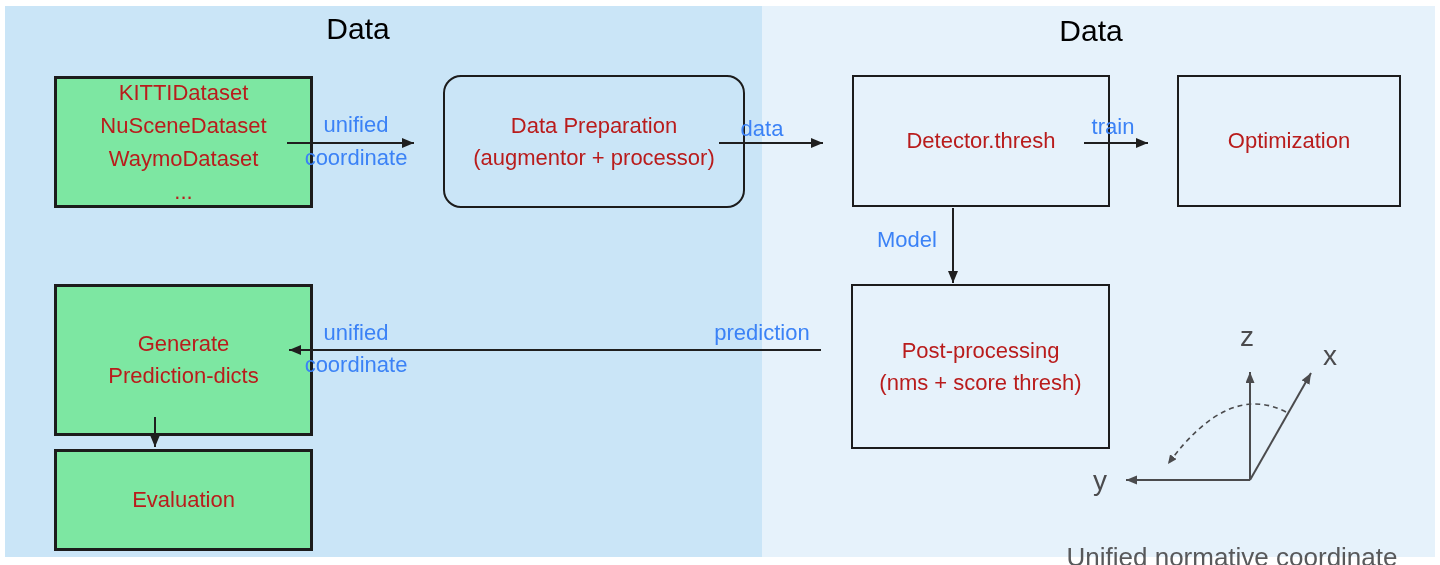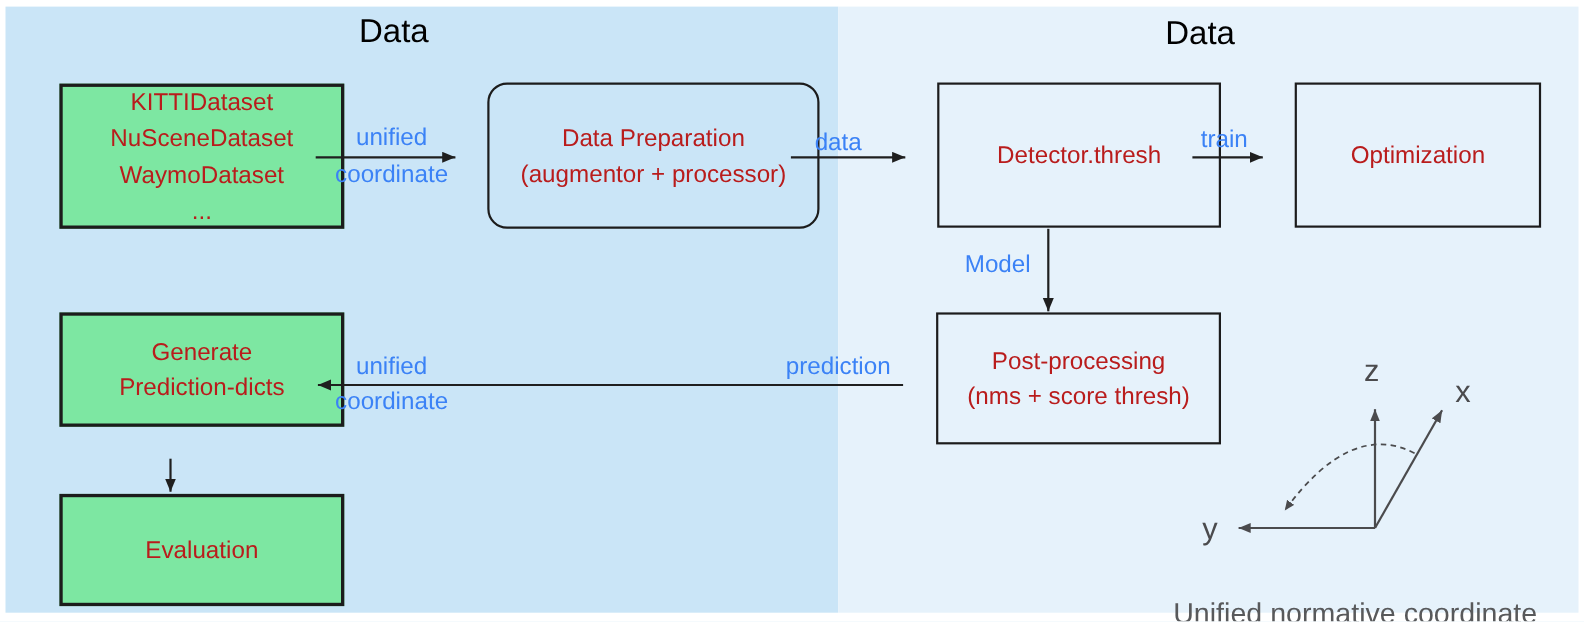--- a/index.html
+++ b/index.html
@@ -24,22 +24,22 @@
        box-sizing:border-box;text-align:center;font-size:22px;color:#b91c1c;line-height:32px;margin-left:28px;}
   .box-light{border:2px solid var(--box-border);}
   .box-green{border:3px solid var(--box-border);background:var(--green-box-bg);}
   .box-on-left{background:var(--left-region-bg);}
   .box-on-right{background:var(--right-region-bg);}
   .box-green.box-on-left{background:var(--green-box-bg);}
   #box-datasets{left:26px;top:76px;width:259px;height:132px;line-height:33px;}
   #box-dataprep{left:415px;top:75px;width:302px;height:133px;border-radius:18px;}
   #box-detector{left:824px;top:75px;width:258px;height:132px;}
   #box-optimization{left:1149px;top:75px;width:224px;height:132px;}
-  #box-postproc{left:823px;top:284px;width:259px;height:120px;}
-  #box-generate{left:26px;top:284px;width:259px;height:104px;}
+  #box-postproc{left:823px;top:284px;width:259px;height:165px;}
+  #box-generate{left:26px;top:284px;width:259px;height:152px;}
   #box-evaluation{left:26px;top:449px;width:259px;height:102px;}
   .edge-label{position:absolute;font-size:22px;color:#3b82f6;text-align:center;line-height:24px;}
   .lbl-unified-top{left:256px;top:113px;width:200px;}
   .lbl-coordinate-top{left:256px;top:146px;width:200px;}
   .lbl-data{left:712px;top:117px;width:100px;}
   .lbl-train{left:1063px;top:115px;width:100px;}
   .lbl-test{left:857px;top:228px;width:100px;}
   .lbl-prediction{left:662px;top:321px;width:200px;}
   .lbl-unified-bottom{left:256px;top:321px;width:200px;}
   .lbl-coordinate-bottom{left:256px;top:353px;width:200px;}

